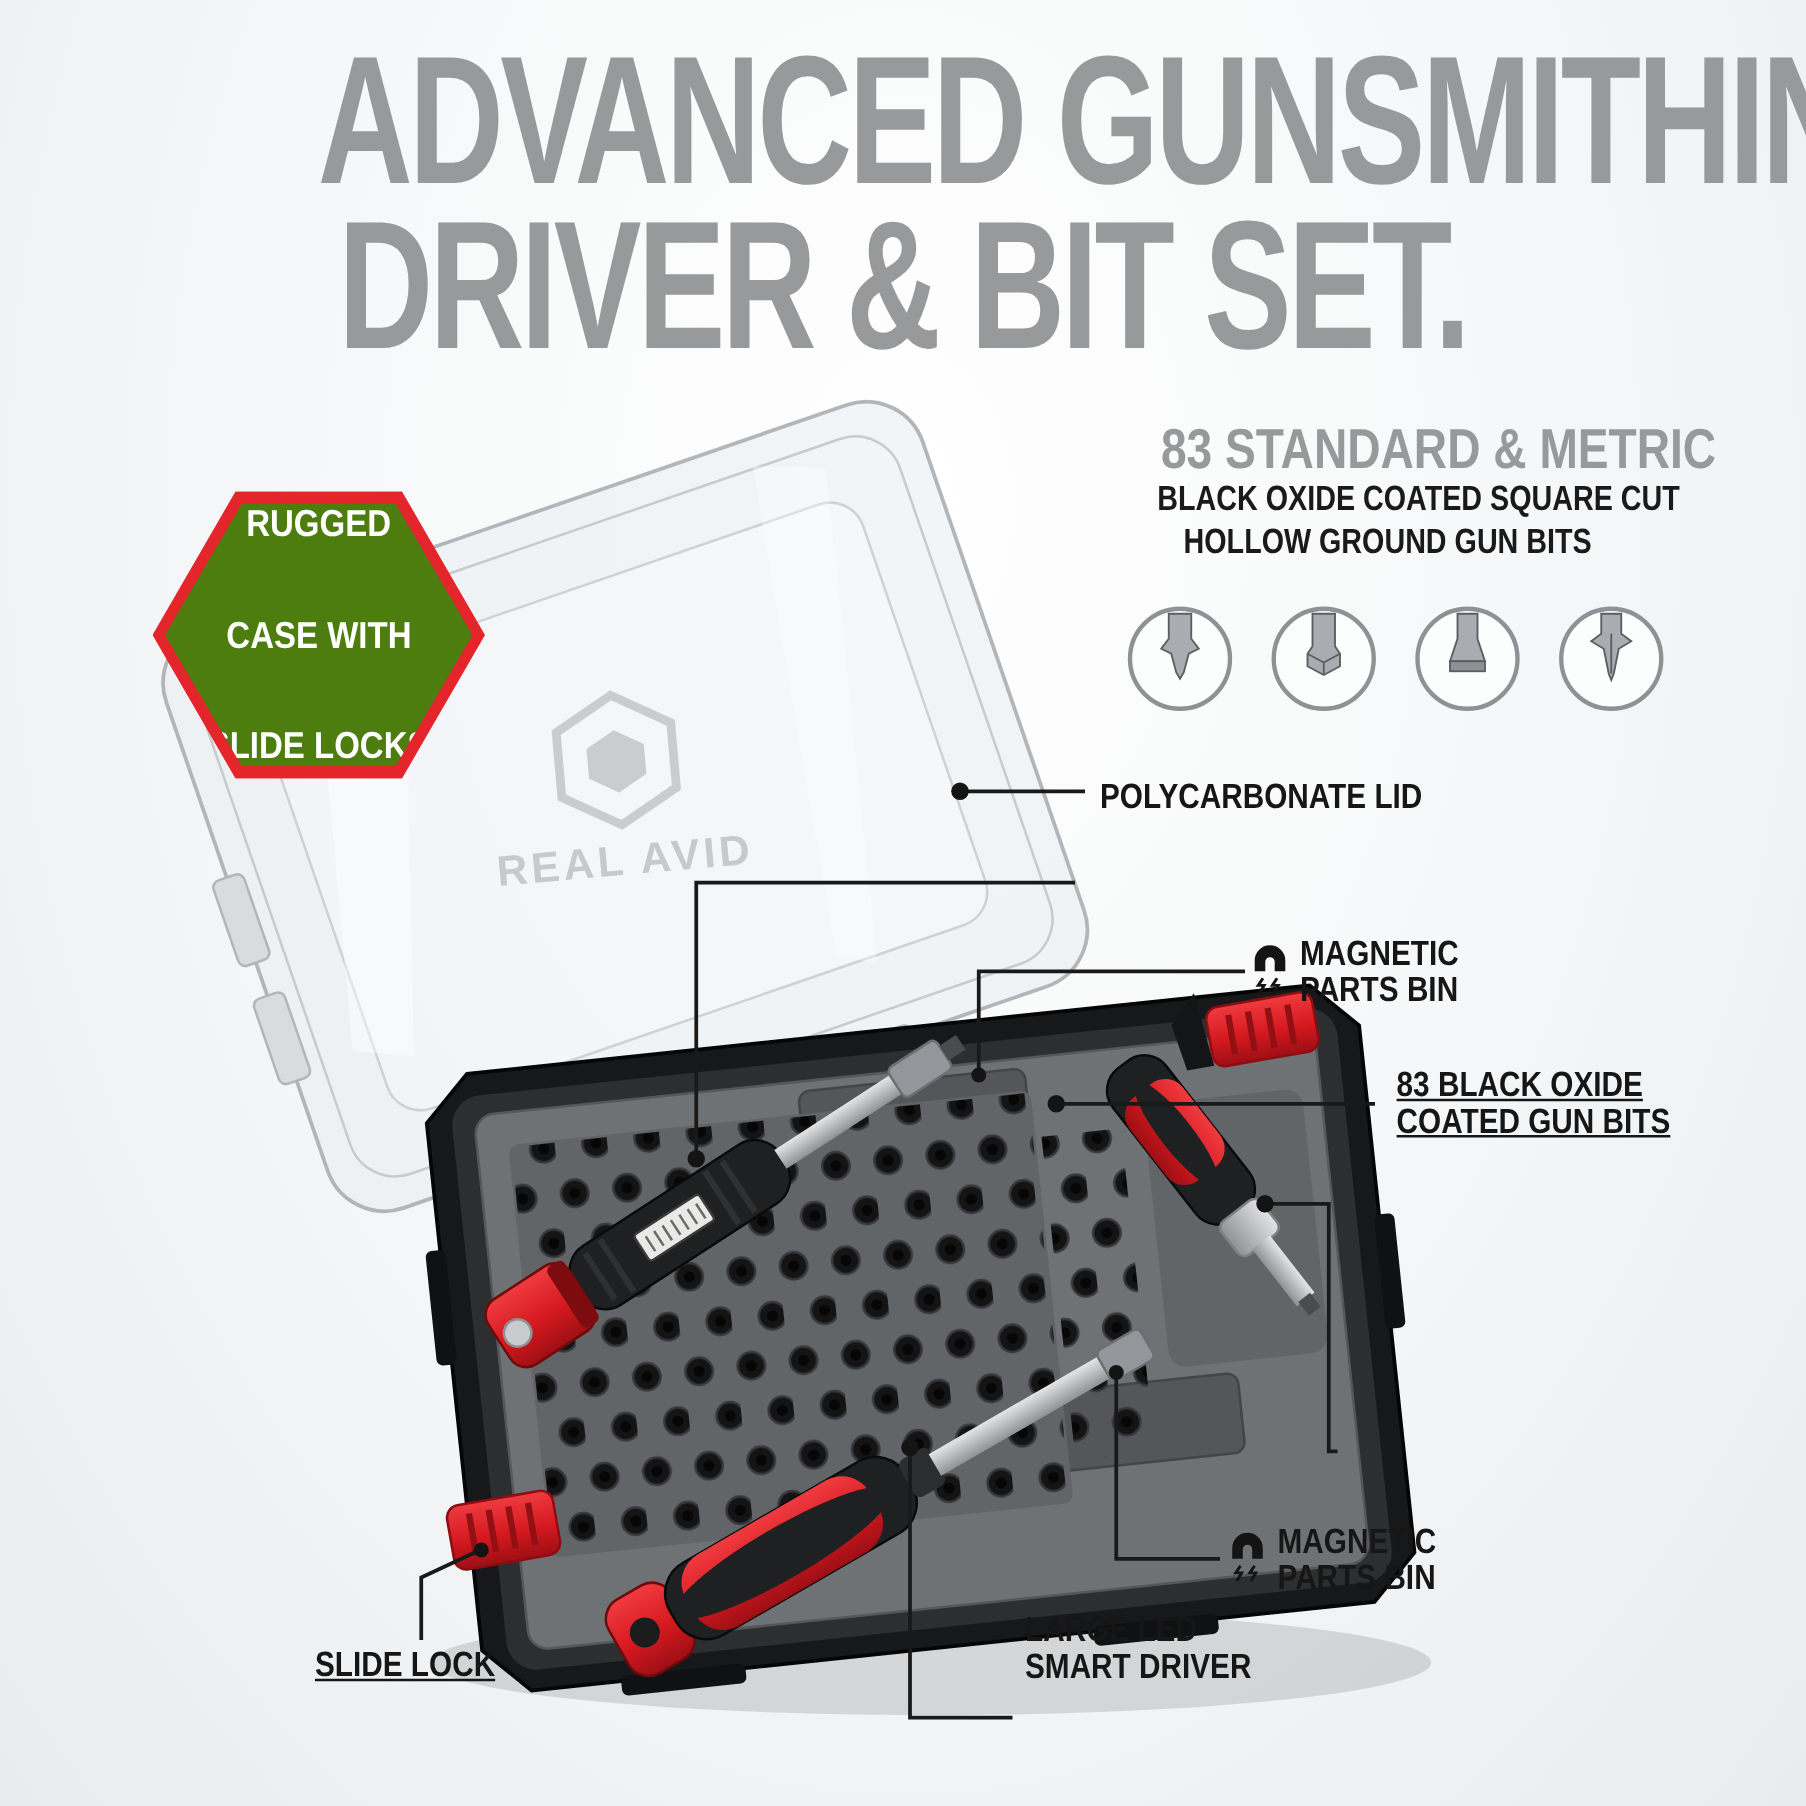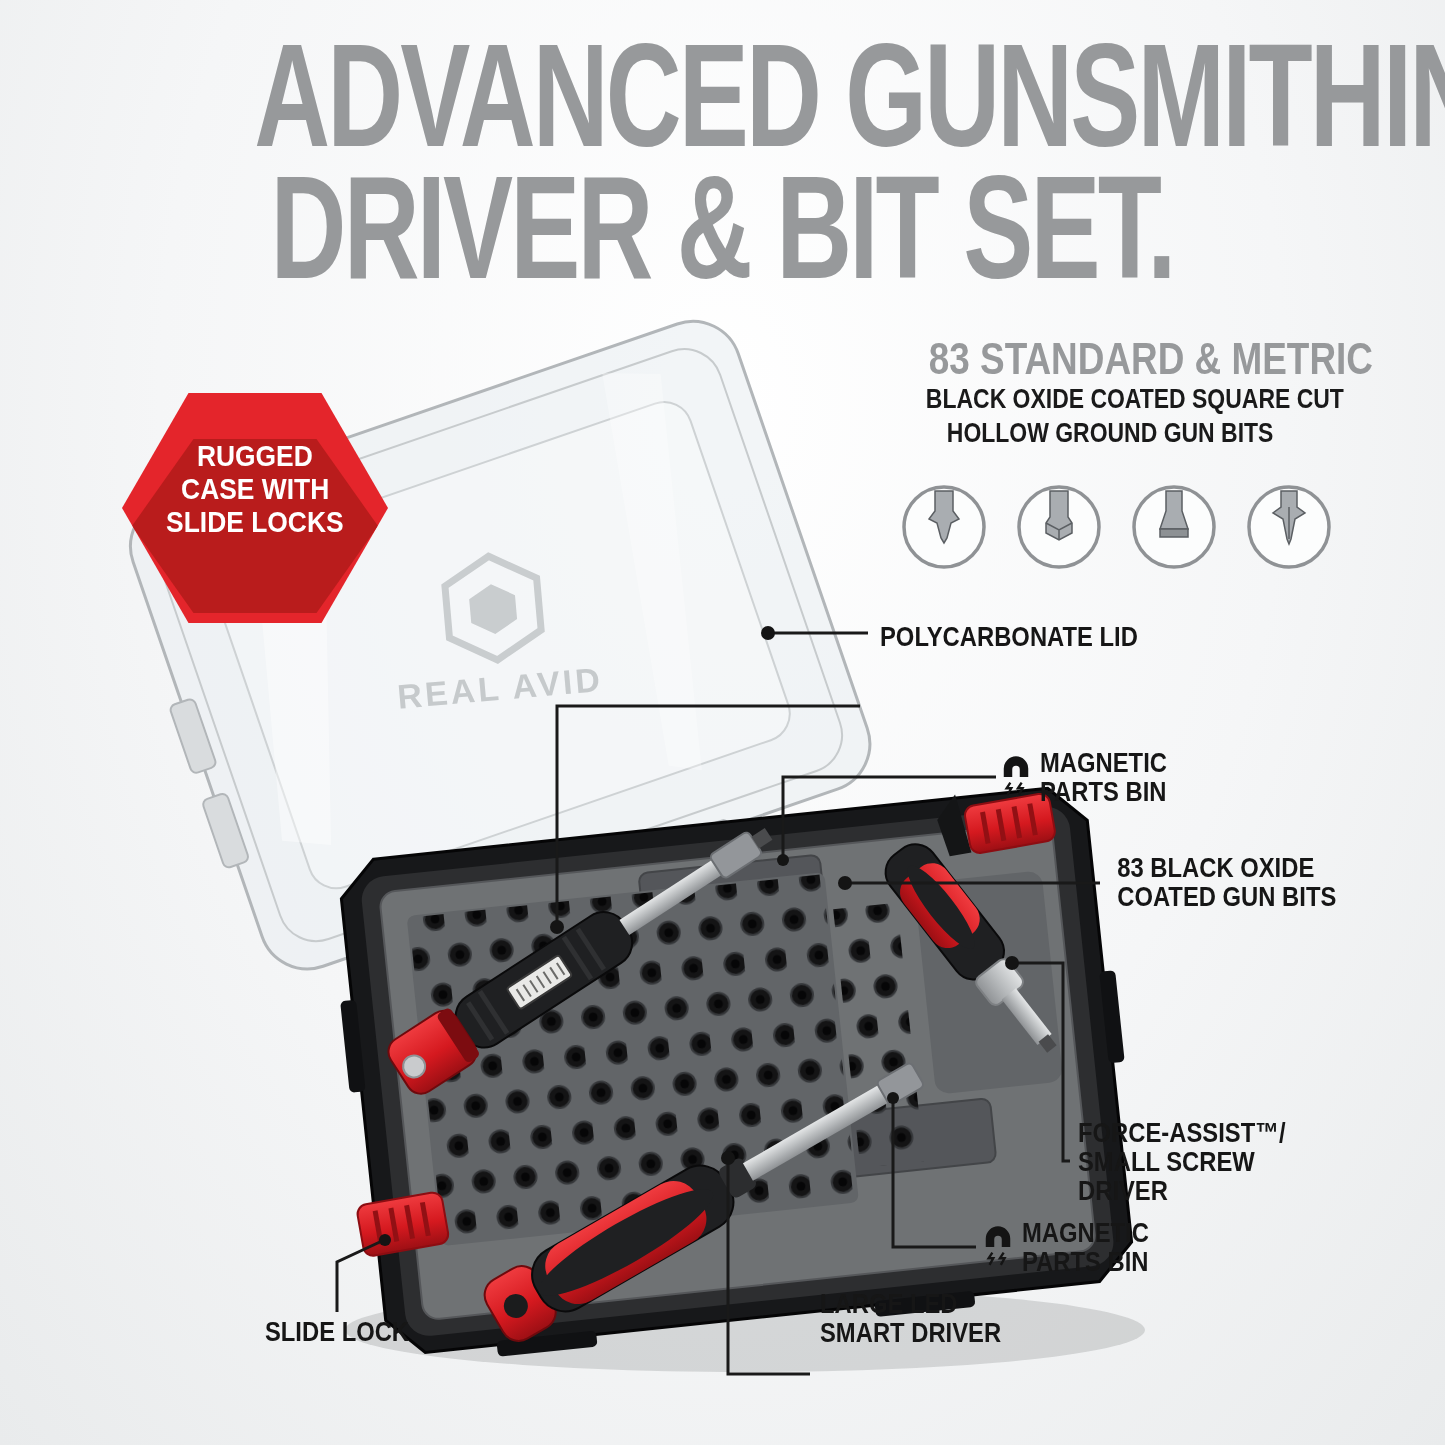--- a/index.html
+++ b/index.html
@@ -10,35 +10,35 @@
 
   
   .title{position:absolute;top:30px;left:0;width:100%;text-align:center;color:#97999b;font-weight:700;z-index:3;}
   .title .t{display:block;font-size:146px;line-height:132px;letter-spacing:-4px;white-space:nowrap;}
   .title .tx{display:inline-block;transform:scaleX(.72);}
 
   
   .hex-badge{position:absolute;left:122px;top:393px;width:266px;height:230px;z-index:4;
              clip-path:polygon(25% 0,75% 0,100% 50%,75% 100%,25% 100%,0 50%);background:#e4252b;}
   .hex-badge .inner{position:absolute;inset:10px;clip-path:polygon(25% 0,75% 0,100% 50%,75% 100%,25% 100%,0 50%);
-             background:#b91c1c;display:flex;flex-direction:column;justify-content:flex-start;align-items:center;margin-top:36px;}
+             background:#4d7c0f;display:flex;flex-direction:column;justify-content:space-between;align-items:center;}
   .hex-badge .bl{display:block;color:#ffffff;font-weight:700;font-size:30px;line-height:33px;transform:scaleX(.88);white-space:nowrap;}
 
   
   .bits-heading{position:absolute;left:880px;top:336px;width:460px;text-align:center;z-index:3;}
   .bits-heading .h1{display:block;color:#97999b;font-weight:700;font-size:45px;line-height:46px;white-space:nowrap;}
   .bits-heading .h2{display:block;color:#1a1a1a;font-weight:700;font-size:28px;line-height:34px;white-space:nowrap;}
   .bits-heading .cx{display:inline-block;transform:scaleX(.82);}
 
   .bit-icon{position:absolute;top:483px;width:88px;height:88px;z-index:3;}
 
   
   .callout{position:absolute;z-index:5;font-weight:700;font-size:28px;color:#161616;white-space:nowrap;}
   .callout .ln{display:block;line-height:29px;transform:scaleX(.85);transform-origin:0 50%;}
-  .callout.center{text-align:center;}
+  .callout.center{text-align:left;text-decoration:underline;}
   .callout.center .ln{transform-origin:50% 50%;}
   .magnet{position:absolute;z-index:5;width:32px;height:42px;}
 </style>
 </head>
 <body>
 
 <div class="page">
 
   <svg class="scene" viewBox="0 0 1445 1445" aria-hidden="true">
     <defs>
@@ -225,25 +225,20 @@
   <div class="callout" style="left:1040px;top:748px">
     <span class="ln">MAGNETIC</span>
     <span class="ln">PARTS BIN</span>
   </div>
 
   <div class="callout center" style="left:1100px;top:853px;width:230px">
     <span class="ln">83 BLACK OXIDE</span>
     <span class="ln">COATED GUN BITS</span>
   </div>
 
-  <div class="callout" style="left:1078px;top:1118px">
-    <span class="ln">FORCE-ASSIST™/</span>
-    <span class="ln">SMALL SCREW</span>
-    <span class="ln">DRIVER</span>
-  </div>
 
   <svg class="magnet" style="left:982px;top:1226px" viewBox="0 0 34 44">
     <path d="M 4 22 V 13 A 13 13 0 0 1 30 13 V 22 H 21 V 14 A 4 4 0 0 0 13 14 V 22 Z" fill="#141414"></path>
     <path d="M 11 28 l -4 6 h 5 l -4 7" stroke="#141414" stroke-width="2.5" fill="none"></path>
     <path d="M 23 28 l -4 6 h 5 l -4 7" stroke="#141414" stroke-width="2.5" fill="none"></path>
   </svg>
   <div class="callout" style="left:1022px;top:1218px">
     <span class="ln">MAGNETIC</span>
     <span class="ln">PARTS BIN</span>
   </div>

